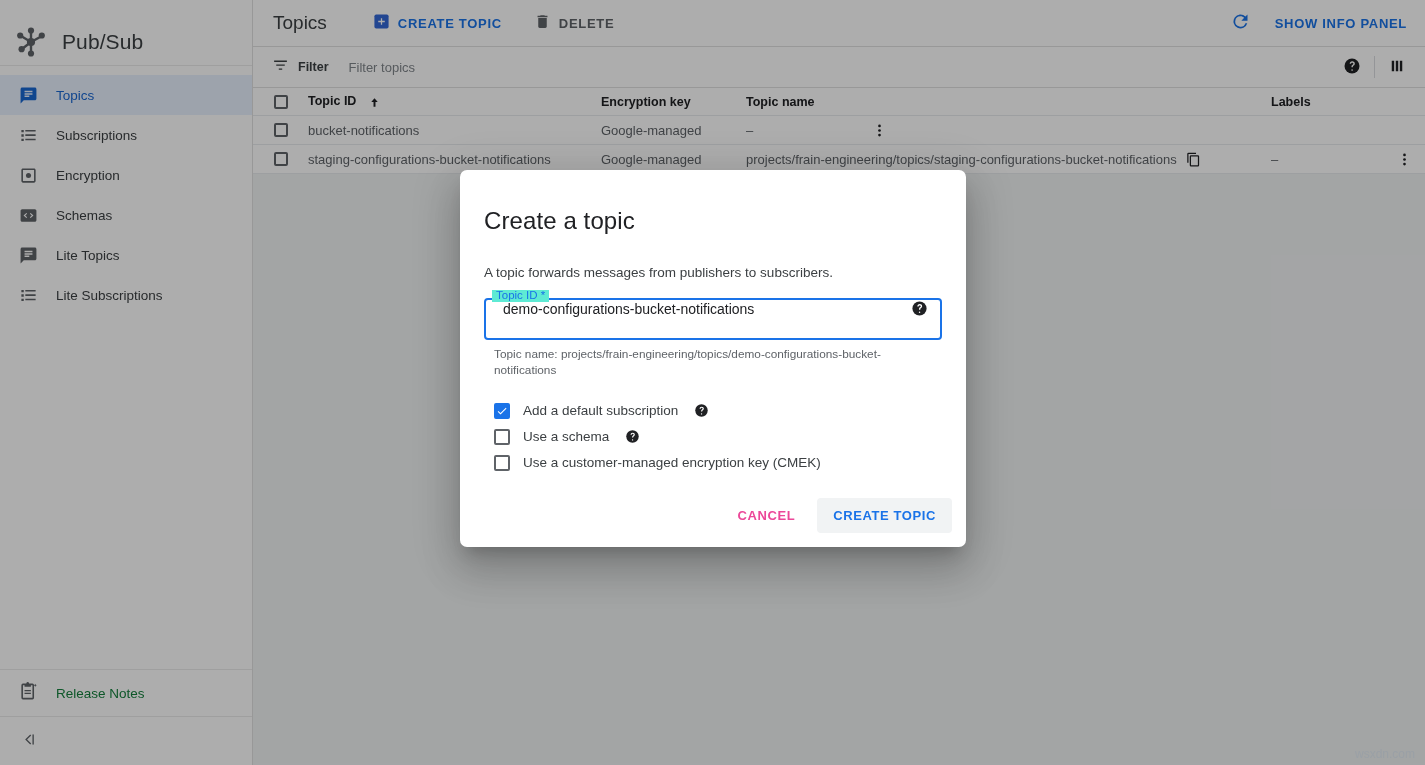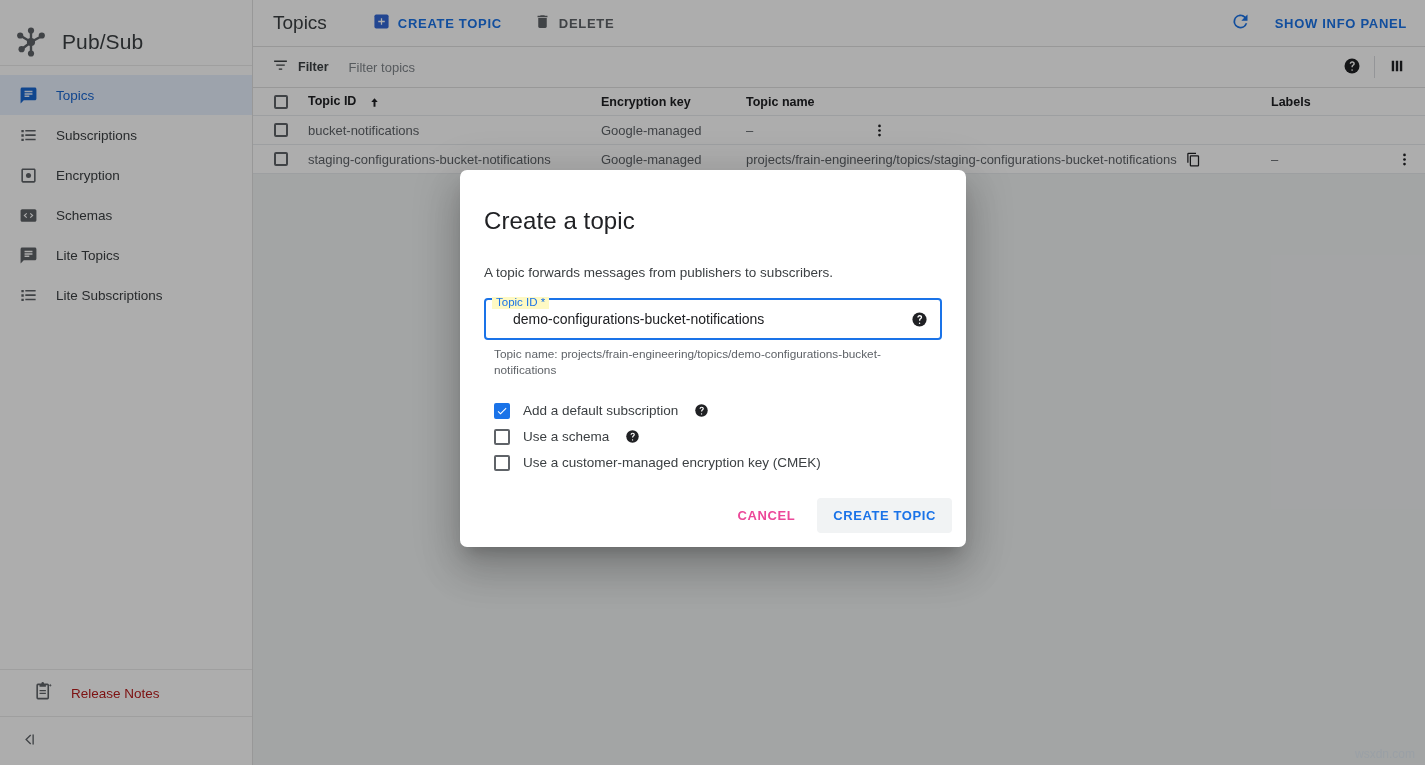--- a/index.html
+++ b/index.html
@@ -69,26 +69,26 @@
   .nav-label { white-space: nowrap; }
 
   .sidebar-bottom {
     position: absolute;
     left: 0; bottom: 0;
     width: 100%;
   }
   .release-row {
     height: 48px;
     display: flex; align-items: center;
-    padding-left: 34px;
+    padding-left: 19px;
     gap: 18px;
     border-top: 1px solid #ebebeb;
     border-bottom: 1px solid #ebebeb;
     font-size: 13.5px;
-    color: #b91c1c;
+    color: #15803d;
     cursor: pointer;
   }
   .collapse-row {
     height: 48px;
     display: flex; align-items: center;
     padding-left: 19px;
     cursor: pointer;
   }
 
   
@@ -243,33 +243,32 @@
   }
   .field-wrap {
     position: relative;
     margin-top: 18px;
     height: 42px;
   }
   .outline-field {
     position: absolute; inset: 0;
     border: 2px solid #1a73e8;
     border-radius: 4px;
-    display: flex; align-items: center;
-    padding: 0 12px 0 25px;
+    display: flex; align-items: flex-start;
+    padding: 0 12px 0 15px;
   }
   .field-legend {
     position: absolute;
     top: -8px; left: 8px;
-    background: #fef9c3;
+    background: #5eead4;
     padding: 0 4px;
     font-size: 11.5px;
     color: #1a73e8;
     line-height: 1;
     z-index: 2;
-    margin-top: 7px;
   }
   .field-input {
     border: none; outline: none;
     flex: 1 1 auto;
     font-size: 14px;
     font-family: inherit;
     color: #202124;
     background: transparent;
   }
   .helper {

